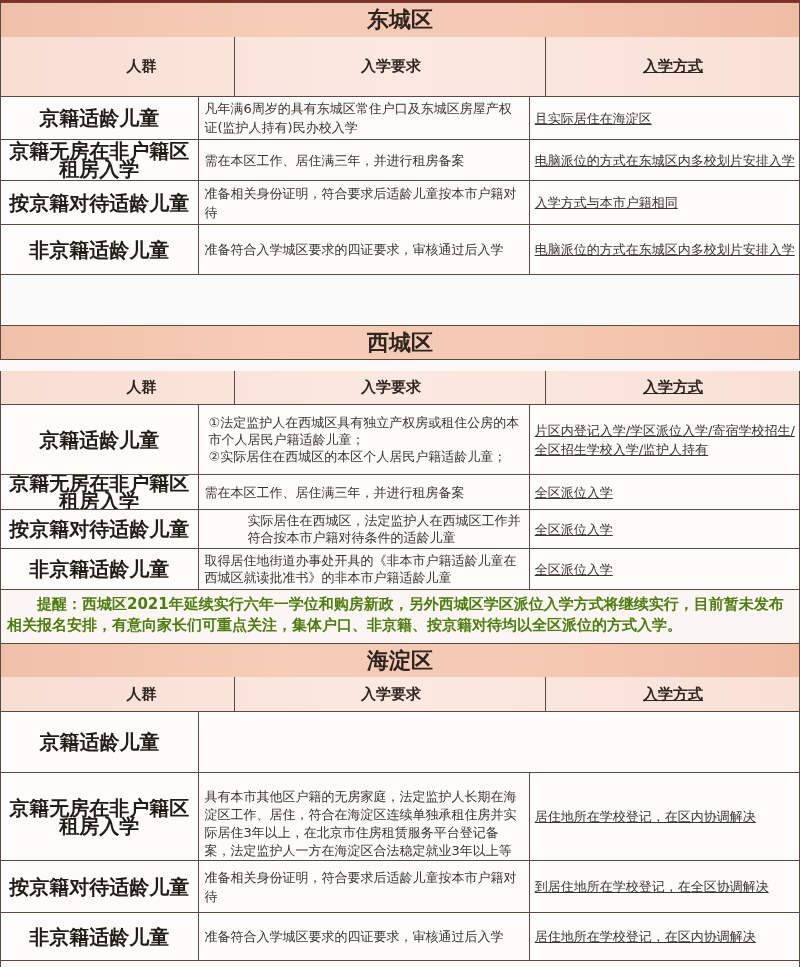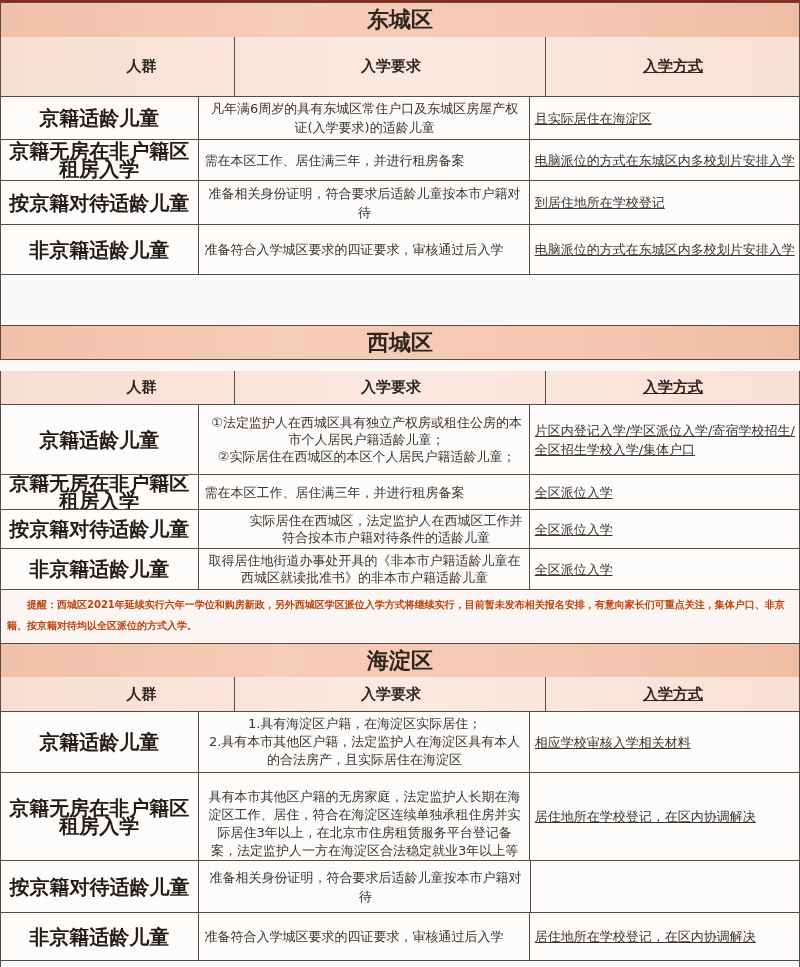--- a/index.html
+++ b/index.html
@@ -18,34 +18,34 @@
   }
   .row {
     position:absolute; left:0; width:800px; box-sizing:border-box;
     display:flex; border-left:1.5px solid #5a4a44; border-right:1.5px solid #5a4a44;
     border-bottom:1.5px solid #5a4a44;
   }
   .row.head { background:linear-gradient(90deg,#f8ddd2 0%,#fbe9e1 50%,#f9e0d6 100%);padding-left:48px; }
   .row.body { background:#fdfcfb; }
   .cell { box-sizing:border-box; display:flex; align-items:center; overflow:hidden; }
   .c1 { width:198px; justify-content:center; text-align:center; border-right:1.5px solid #5a4a44; padding:0 6px; }
-  .c2 { width:332px; border-right:1.5px solid #5a4a44; padding:0 4px 0 6px;text-align:center; }
+  .c2 { width:332px; border-right:1.5px solid #5a4a44; padding:0 4px 0 6px; }
   .c3 { width:270px; padding:0 4px 0 5px;text-decoration:underline; }
   .head .cell { justify-content:center; font-weight:bold; font-size:15px; color:#2e2420; }
   .body .c1 { font-weight:bold; font-size:20px; line-height:18px; color:#221c18; }
   .body .c2, .body .c3 { font-size:13px; line-height:19px; color:#3a3430; }
   .txt { white-space:pre-line; }
   .gap {
     position:absolute; left:0; width:800px; box-sizing:border-box;
     background:#fafafa; border-left:1.5px solid #5a4a44; border-right:1.5px solid #5a4a44;
   }
   .note {
     position:absolute; left:0; width:800px; box-sizing:border-box;
     padding:4px 4px 0 6px;
-    font-weight:bold; font-size:10px; line-height:21px; color:#c2410c;
+    font-weight:bold; font-size:15px; line-height:21px; color:#4d7c0f;
     background:#fbf6f3;
     border-left:1.5px solid #5a4a44; border-right:1.5px solid #5a4a44;
     text-indent:2em;
   }
   .topbar { position:absolute; left:0; top:0; width:800px; height:3px; background:#8a2a22; }
 </style>
 </head>
 <body>
 
 <div class="topbar"></div>
@@ -53,42 +53,42 @@
 <div>
   <div class="title" style="top:2px;height:36px;">东城区</div>
   <div class="row head" style="top:37px;height:60px;">
     <div class="cell c1">人群</div>
     <div class="cell c2">入学要求</div>
     <div class="cell c3">入学方式</div>
   </div>
   <div class="row body" style="top:97px;height:43px;">
     <div class="cell c1">京籍适龄儿童</div>
     <div class="cell c2">
-        <span class="txt">凡年满6周岁的具有东城区常住户口及东城区房屋产权证(入学要求)的适龄儿童</span>
+        <span class="txt">凡年满6周岁的具有东城区常住户口及东城区房屋产权证(监护人持有)民办校入学</span>
       </div>
     <div class="cell c3">
         <span class="txt">且实际居住在海淀区</span>
       </div>
   </div>
   <div class="row body" style="top:140px;height:41px;">
     <div class="cell c1">京籍无房在非户籍区租房入学</div>
     <div class="cell c2">
         <span class="txt">需在本区工作、居住满三年，并进行租房备案</span>
       </div>
     <div class="cell c3">
         <span class="txt">电脑派位的方式在东城区内多校划片安排入学</span>
       </div>
   </div>
   <div class="row body" style="top:181px;height:44px;">
     <div class="cell c1">按京籍对待适龄儿童</div>
     <div class="cell c2">
         <span class="txt">准备相关身份证明，符合要求后适龄儿童按本市户籍对待</span>
       </div>
     <div class="cell c3">
-        <span class="txt">到居住地所在学校登记</span>
+        <span class="txt">入学方式与本市户籍相同</span>
       </div>
   </div>
   <div class="row body" style="top:225px;height:50px;">
     <div class="cell c1">非京籍适龄儿童</div>
     <div class="cell c2">
         <span class="txt">准备符合入学城区要求的四证要求，审核通过后入学</span>
       </div>
     <div class="cell c3">
         <span class="txt">电脑派位的方式在东城区内多校划片安排入学</span>
       </div>
@@ -104,21 +104,21 @@
     <div class="cell c2">入学要求</div>
     <div class="cell c3">入学方式</div>
   </div>
   <div class="row body" style="top:405px;height:70px;">
     <div class="cell c1">京籍适龄儿童</div>
     <div class="cell c2" style="line-height:17px;padding-left:10px;">
         <span class="txt" style="line-height:17px;">①法定监护人在西城区具有独立产权房或租住公房的本市个人居民户籍适龄儿童；
 ②实际居住在西城区的本区个人居民户籍适龄儿童；</span>
       </div>
     <div class="cell c3">
-        <span class="txt">片区内登记入学/学区派位入学/寄宿学校招生/全区招生学校入学/集体户口</span>
+        <span class="txt">片区内登记入学/学区派位入学/寄宿学校招生/全区招生学校入学/监护人持有</span>
       </div>
   </div>
   <div class="row body" style="top:475px;height:35px;">
     <div class="cell c1">京籍无房在非户籍区租房入学</div>
     <div class="cell c2">
         <span class="txt">需在本区工作、居住满三年，并进行租房备案</span>
       </div>
     <div class="cell c3">
         <span class="txt">全区派位入学</span>
       </div>
@@ -146,42 +146,38 @@
 
 <div>
   <div class="title" style="top:643px;height:35px;">海淀区</div>
   <div class="row head" style="top:677px;height:35px;">
     <div class="cell c1">人群</div>
     <div class="cell c2">入学要求</div>
     <div class="cell c3">入学方式</div>
   </div>
   <div class="row body" style="top:712px;height:61px;">
     <div class="cell c1">京籍适龄儿童</div>
-    <div class="cell c2">
-        <span class="txt" style="line-height:18px;">1.具有海淀区户籍，在海淀区实际居住；
-2.具有本市其他区户籍，法定监护人在海淀区具有本人的合法房产，且实际居住在海淀区</span>
-      </div>
-    <div class="cell c3">
-        <span class="txt">相应学校审核入学相关材料</span>
-      </div>
   </div>
   <div class="row body" style="top:773px;height:88px;">
     <div class="cell c1">京籍无房在非户籍区租房入学</div>
     <div class="cell c2">
         <span class="txt" style="line-height:18px;margin-top:32px;">具有本市其他区户籍的无房家庭，法定监护人长期在海淀区工作、居住，符合在海淀区连续单独承租住房并实际居住3年以上，在北京市住房租赁服务平台登记备案，法定监护人一方在海淀区合法稳定就业3年以上等条件</span>
       </div>
     <div class="cell c3">
         <span class="txt">居住地所在学校登记，在区内协调解决</span>
       </div>
   </div>
   <div class="row body" style="top:861px;height:52px;">
     <div class="cell c1">按京籍对待适龄儿童</div>
     <div class="cell c2">
         <span class="txt">准备相关身份证明，符合要求后适龄儿童按本市户籍对待</span>
       </div>
+    <div class="cell c3">
+        <span class="txt">到居住地所在学校登记，在全区协调解决</span>
+      </div>
   </div>
   <div class="row body" style="top:913px;height:48px;">
     <div class="cell c1">非京籍适龄儿童</div>
     <div class="cell c2">
         <span class="txt">准备符合入学城区要求的四证要求，审核通过后入学</span>
       </div>
     <div class="cell c3">
         <span class="txt">居住地所在学校登记，在区内协调解决</span>
       </div>
   </div>

